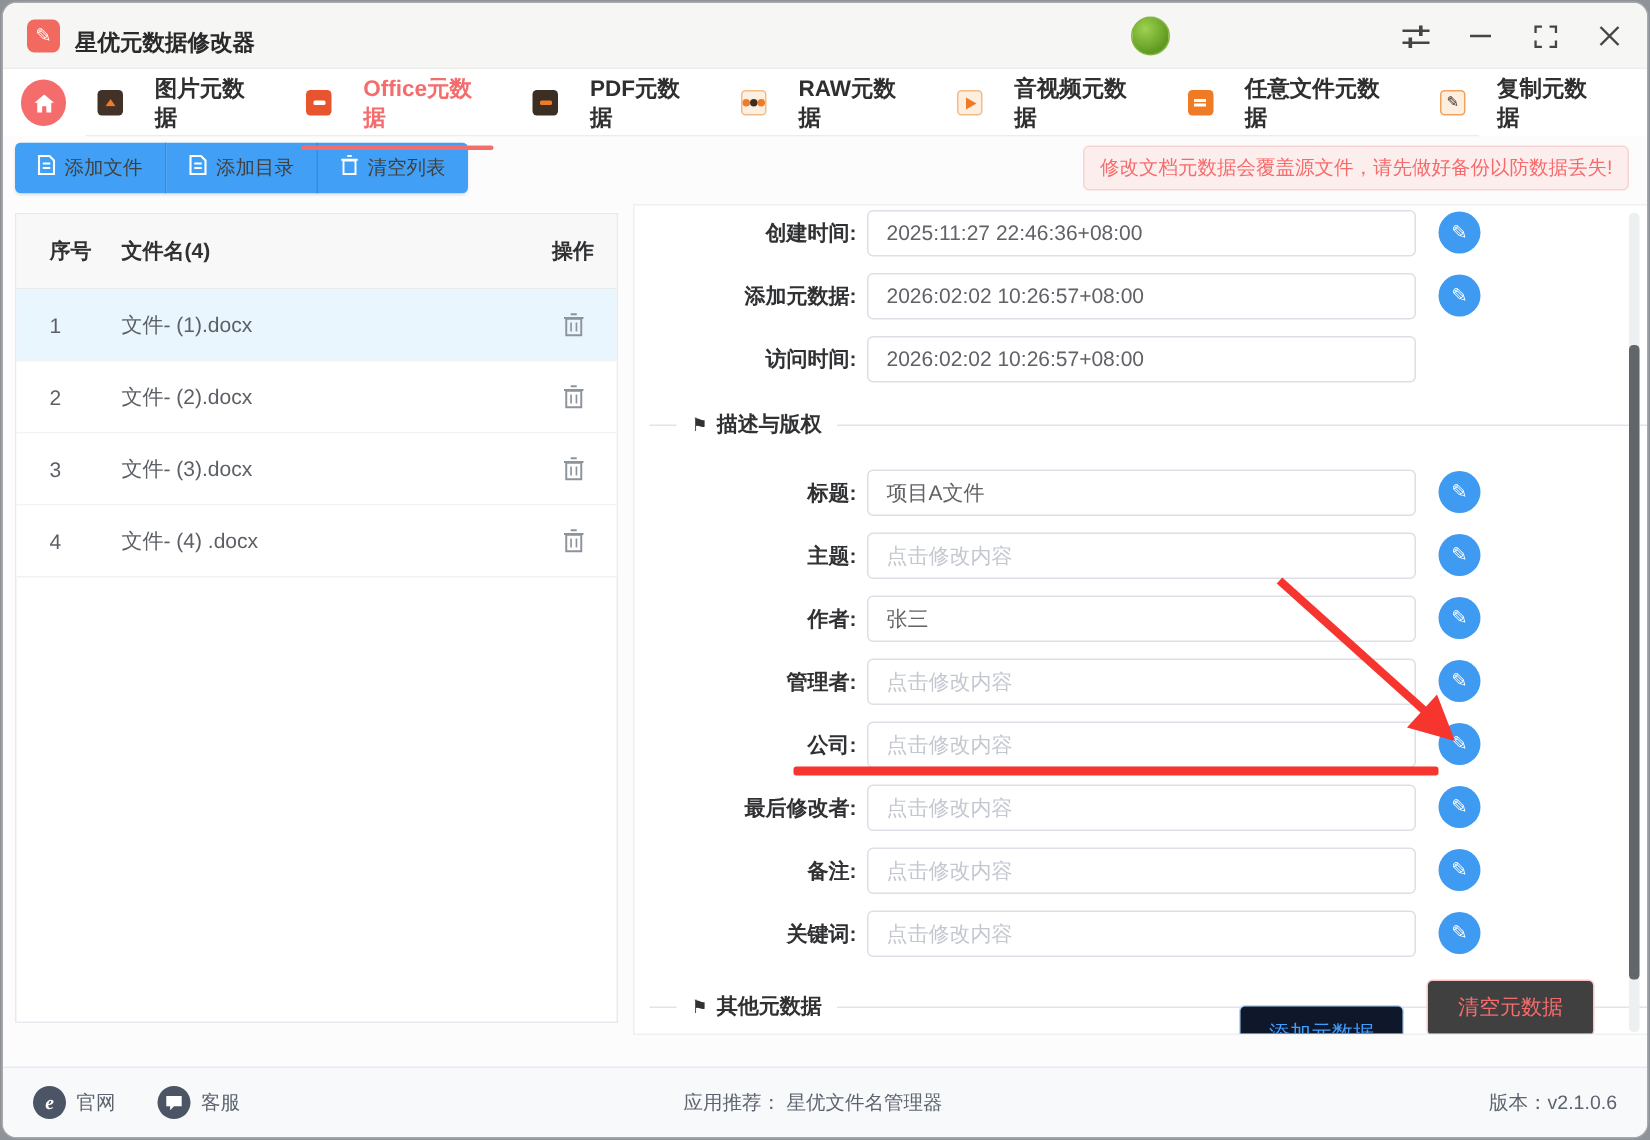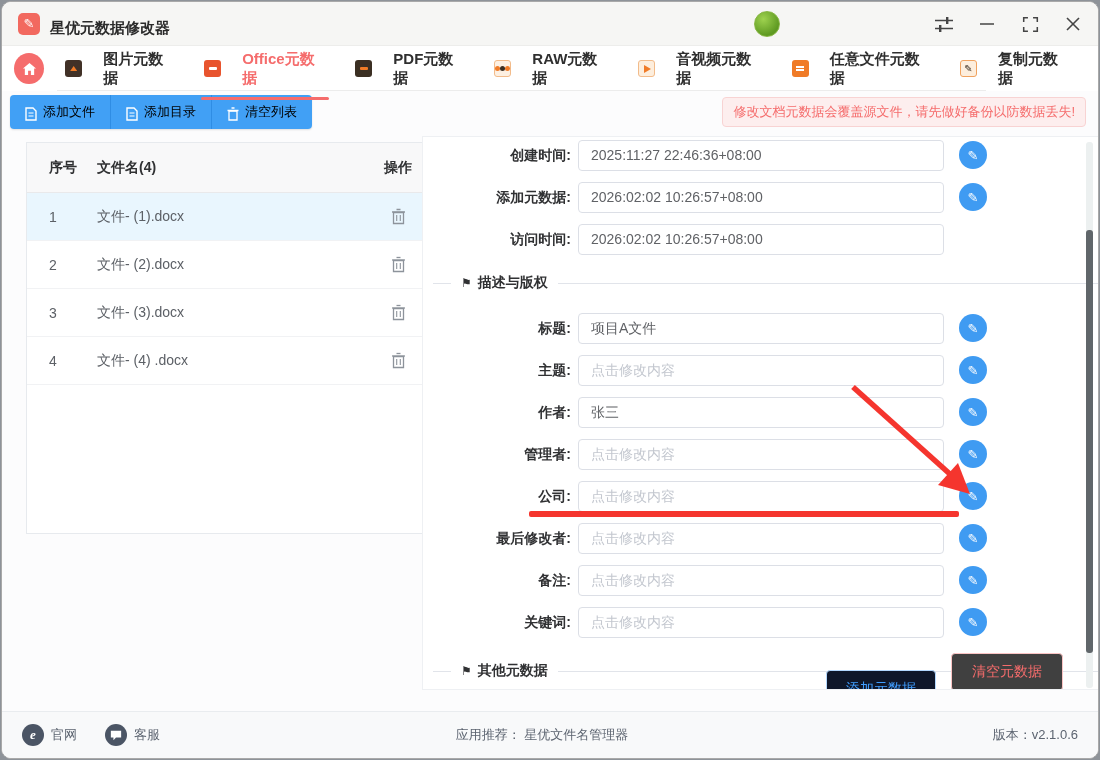--- a/index.html
+++ b/index.html
@@ -37,30 +37,30 @@
   .ti-office { background:#e8542e; } .ti-office i { width:8px; height:3px; background:#fff; border-radius:1px; }
   .ti-pdf { background:#3b2f23; } .ti-pdf i { width:8px; height:3px; background:#f07b27; border-radius:1px; }
   .ti-av { background:#fdeedd; border:1px solid #f2bb8a; } .ti-av i { width:0; height:0; border-left:7px solid #f07b27; border-top:4px solid transparent; border-bottom:4px solid transparent; margin-left:2px; }
   .ti-raw { background:#fdf0e2; border:1px solid #f2bb8a; } .ti-raw i { width:5px; height:5px; border-radius:50%; background:#3b2f23; box-shadow:-5px 0 0 #f07b27, 5px 0 0 #f07b27; margin:0 5px; }
   .ti-any { background:#f07b27; } .ti-any i { width:8px; height:2px; background:#fff; box-shadow:0 3px 0 #fff; margin-bottom:3px; }
   .ti-copy { background:#fdeedd; border:1px solid #f0a25f; color:#3b2f23; font-size:10px; }
 
   
   .toolbar { position:relative; height:42px; background:#fcfcfd; display:flex; align-items:center; padding:0 8px; }
   .btn-group { display:flex; border-radius:4px; overflow:hidden; box-shadow:0 1px 2px rgba(0,0,0,.12); }
-  .tb-btn { background:#41a0f5; color:#000000; font-size:13px; padding:8px 15px; display:flex; gap:6px;
-            align-items:flex-end; border-right:1px solid #2f8de4; cursor:pointer; }
+  .tb-btn { background:#41a0f5; color:#404040; font-size:13px; padding:8px 15px; display:flex; gap:6px;
+            align-items:flex-start; border-right:1px solid #2f8de4; cursor:pointer; }
   .tb-btn:last-child { border-right:none; }
   .warning { margin-left:auto; margin-right:4px; color:#f56c6c; background:#fdeeee; border:1px solid #f8d3d3;
              font-size:13px; padding:5px 10px; border-radius:4px; }
 
   
   .main { position:absolute; top:131px; left:0; right:0; bottom:47px; background:#fcfcfd; }
 
-  .file-panel { position:absolute; left:24px; top:9px; width:402px; height:392px; background:#fff;
+  .file-panel { position:absolute; left:8px; top:9px; width:402px; height:540px; background:#fff;
                 border:1px solid #e7eaee; }
   .ft-header, .ft-row { display:grid; grid-template-columns:48px 1fr 58px; align-items:center; padding-left:22px; }
   .ft-header { height:50px; background:#f8f8f9; border-bottom:1px solid #e9e9eb; font-size:14px; font-weight:700; color:#303133; }
   .ft-header .c-act { text-align:center; }
   .ft-row { height:48px; border-bottom:1px solid #f1f2f4; font-size:14px; color:#5c6066; background:#fff; }
   .ft-row.selected { background:#e9f6fe; }
   .ft-row .c-act { display:flex; justify-content:center; }
   .trash-btn { cursor:pointer; display:flex; }
 
   .form-panel { position:absolute; left:420px; top:3px; width:779px; height:554px; background:#fff;

